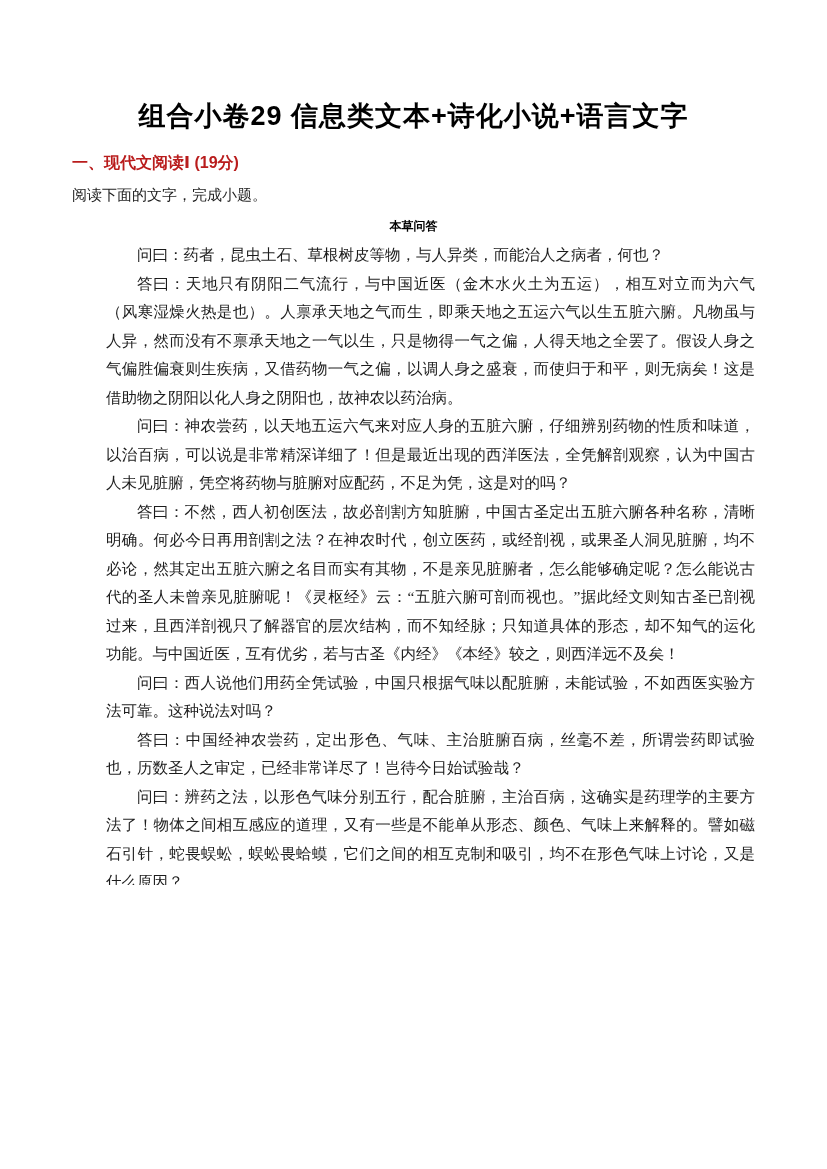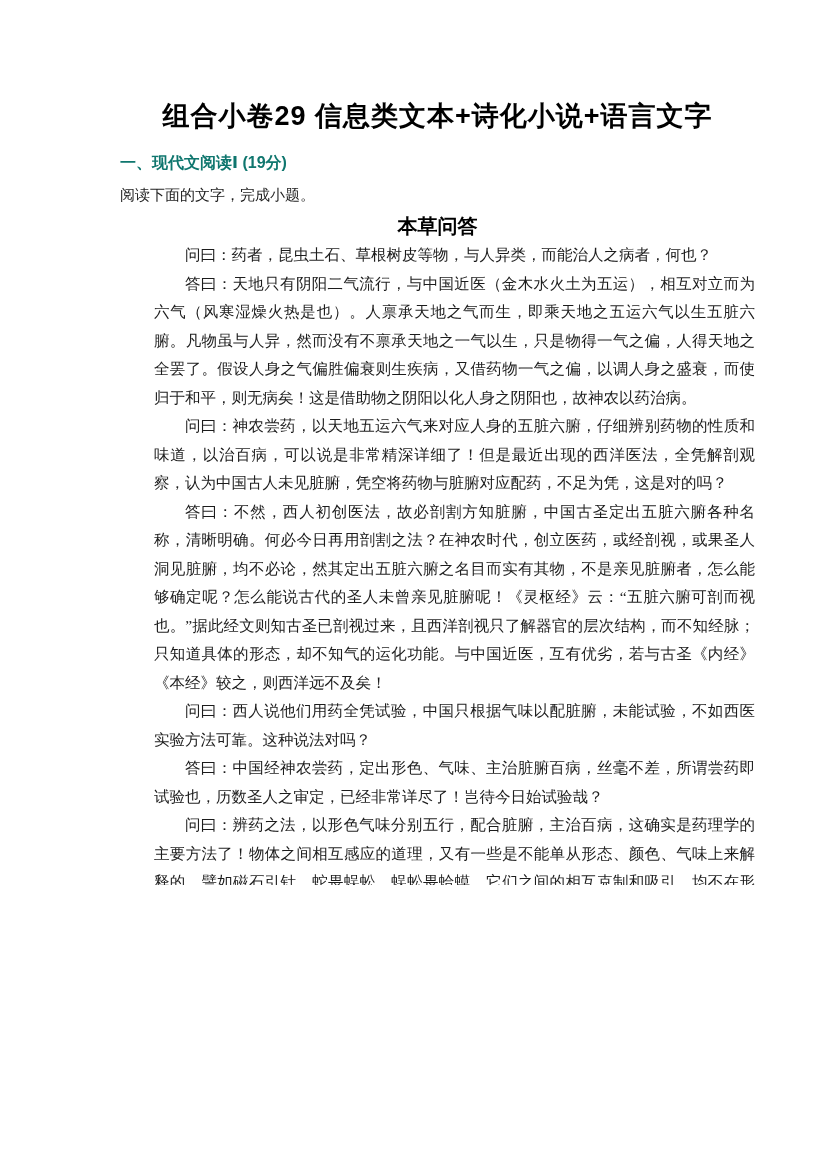--- a/index.html
+++ b/index.html
@@ -10,21 +10,20 @@
   .page {
     position: relative;
     width: 827px;
     height: 885px;
     margin: 0 auto;
     background: #ffffff;
     color: #1c1c1c;
     font-family: "Liberation Serif", "DejaVu Serif", serif;
     overflow: hidden;
     box-sizing: border-box;
-    padding-left: 48px;
   }
   .content {
     padding: 0 72px;
   }
   .doc-title {
     margin: 0;
     padding-top: 100px;
     text-align: center;
     font-family: "Liberation Sans", "DejaVu Sans", sans-serif;
     font-weight: 700;
@@ -39,34 +38,34 @@
     font-size: 14.5px;
     line-height: 18px;
     color: #1c1c1c;
   }
   .section-heading {
     margin-top: 21px;
     font-family: "Liberation Sans", "DejaVu Sans", sans-serif;
     font-weight: 700;
     font-size: 16px;
     line-height: 20px;
-    color: #0f766e;
+    color: #b91c1c;
   }
   .instruction {
     margin-top: 13px;
     font-size: 15px;
     line-height: 19px;
     font-family: Liberation Serif, serif;
   }
   .passage-title {
     margin-top: 11px;
     text-align: center;
     font-family: "Liberation Sans", "DejaVu Sans", sans-serif;
     font-weight: 700;
-    font-size: 20px;
+    font-size: 12px;
     line-height: 20px;
     color: #000000;
   }
   .passage-body {
     margin-top: 5px;
     margin-left: 34px;
   }
   .passage-body p.para {
     margin: 0;
     font-size: 15.5px;

